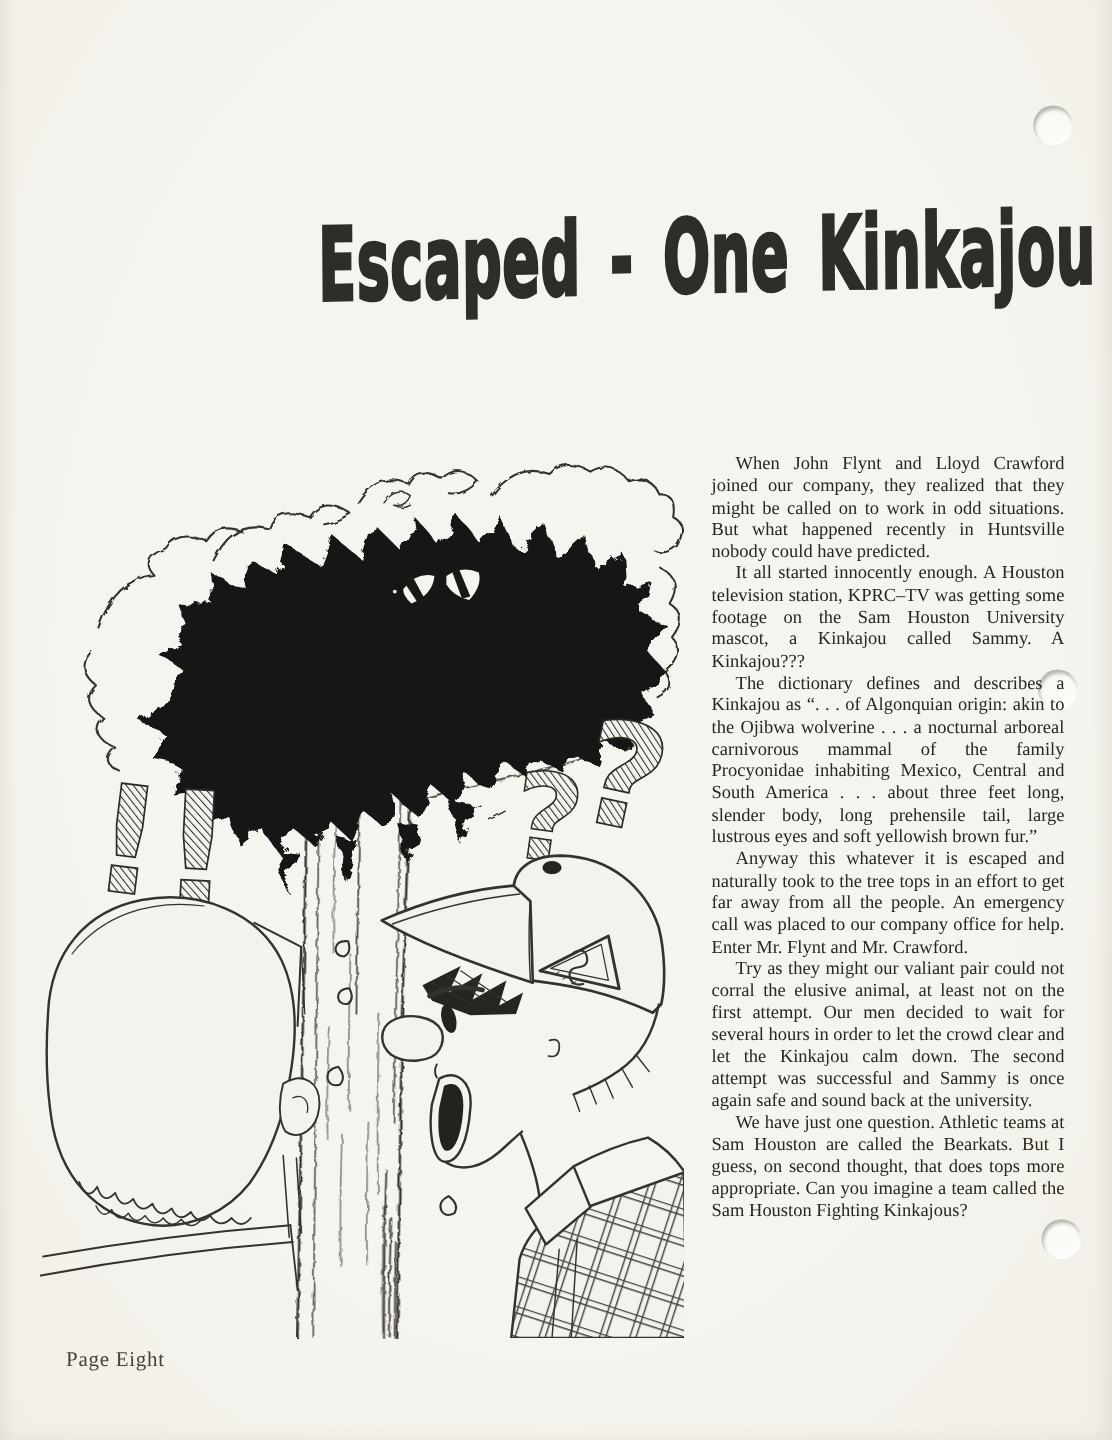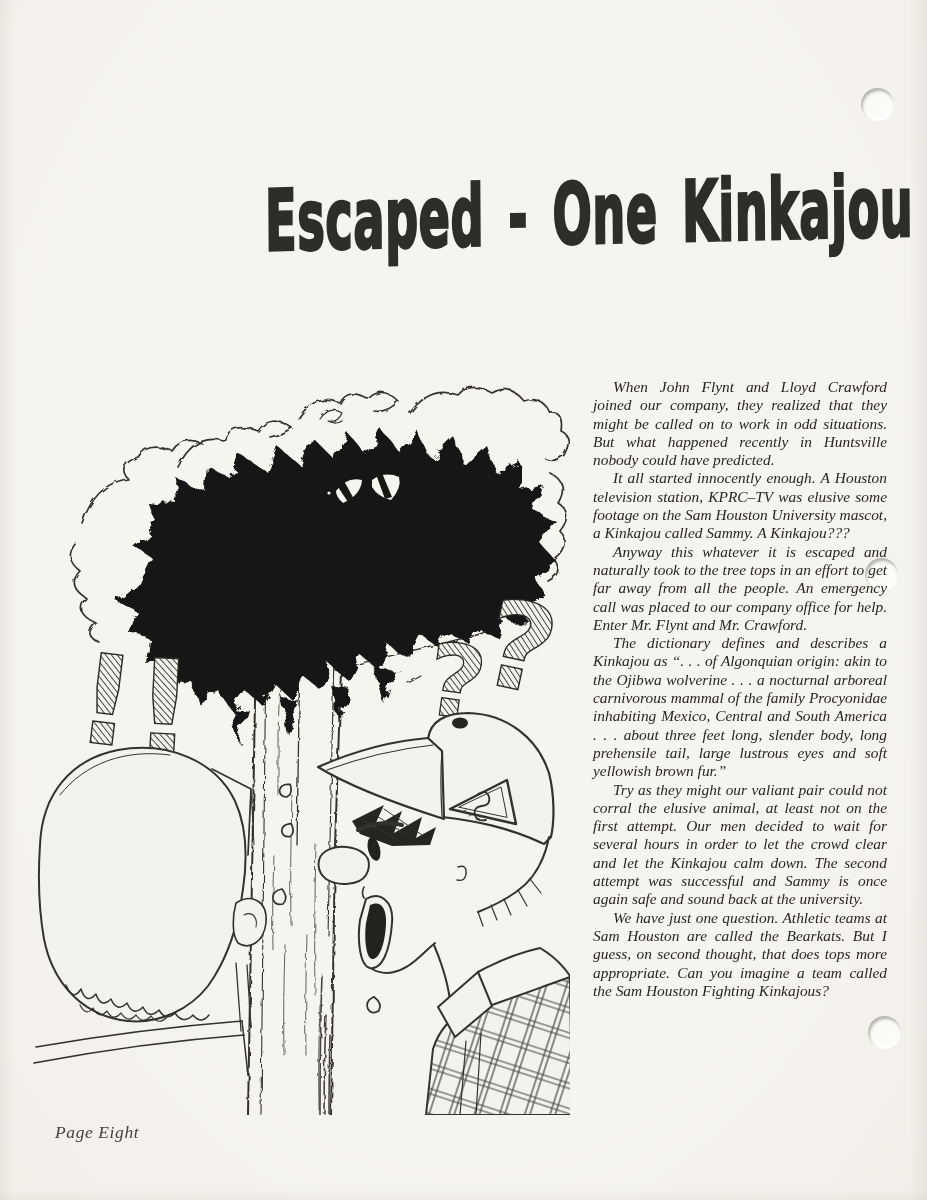--- a/index.html
+++ b/index.html
@@ -40,24 +40,24 @@
     -webkit-text-stroke:3px #2f2d29;
   }
   .illustration{position:absolute;left:30px;top:375px;width:540px;height:740px;}
   .sk{fill:none;stroke:#34322c;stroke-width:1.7;stroke-linecap:round;stroke-linejoin:round;}
   .pf{fill:#f4f2ec;}
   .article{
     position:absolute;left:593px;top:378px;width:294px;
     font-size:15.4px;line-height:18.3px;color:#28261f;
     text-align:justify;hyphens:auto;-webkit-hyphens:auto;
   }
-  .article p{margin:0;text-indent:20px;font-style:italic;}
+  .article p{margin:0;text-indent:20px;}
   .footer{
     position:absolute;left:55px;top:1122px;
-    font-style:italic;font-size:17.5px;letter-spacing:.6px;color:#45433c;
+    font-size:17.5px;letter-spacing:.6px;color:#45433c;
   }
 </style>
 </head>
 <body>
 
 <div class="page">
 
   <div class="hole h1"></div>
   <div class="hole h2"></div>
   <div class="hole h3"></div>
@@ -187,22 +187,22 @@
         <path class="pf" d="M258,408 q6,8 1,13 q-7,2 -9,-4 q-1,-7 8,-9 Z" transform="rotate(20 255 415)"></path>
         <path class="pf" d="M260,448 q6,8 1,13 q-7,2 -9,-4 q-1,-7 8,-9 Z" transform="rotate(10 257 455)"></path>
         <path class="pf" d="M252,514 q7,9 1,15 q-8,2 -10,-5 q-1,-8 9,-10 Z"></path>
         <path class="pf" d="M346,622 q7,9 1,15 q-8,2 -10,-5 q-1,-8 9,-10 Z" transform="rotate(-15 344 630)"></path>
       </g>
     </svg>
   </div>
 
   <div class="article">
     <p>When John Flynt and Lloyd Crawford joined our company, they realized that they might be called on to work in odd situations. But what happened recently in Huntsville nobody could have predicted.</p>
-    <p>It all started innocently enough. A Houston television station, KPRC–TV was elusive some footage on the Sam Houston University mascot, a Kinkajou called Sammy. A Kinkajou???</p>
+    <p>It all started innocently enough. A Houston television station, KPRC–TV was getting some footage on the Sam Houston University mascot, a Kinkajou called Sammy. A Kinkajou???</p>
+    <p>The dictionary defines and describes a Kinkajou as “. . . of Algonquian origin: akin to the Ojibwa wolverine . . . a nocturnal arboreal carnivorous mammal of the family Procyonidae inhabiting Mexico, Central and South America . . . about three feet long, slender body, long prehensile tail, large lustrous eyes and soft yellowish brown fur.”</p>
     <p>Anyway this whatever it is escaped and naturally took to the tree tops in an effort to get far away from all the people. An emergency call was placed to our company office for help. Enter Mr. Flynt and Mr. Crawford.</p>
-    <p>The dictionary defines and describes a Kinkajou as “. . . of Algonquian origin: akin to the Ojibwa wolverine . . . a nocturnal arboreal carnivorous mammal of the family Procyonidae inhabiting Mexico, Central and South America . . . about three feet long, slender body, long prehensile tail, large lustrous eyes and soft yellowish brown fur.”</p>
     <p>Try as they might our valiant pair could not corral the elusive animal, at least not on the first attempt. Our men decided to wait for several hours in order to let the crowd clear and let the Kinkajou calm down. The second attempt was successful and Sammy is once again safe and sound back at the university.</p>
     <p>We have just one question. Athletic teams at Sam Houston are called the Bearkats. But I guess, on second thought, that does tops more appropriate. Can you imagine a team called the Sam Houston Fighting Kinkajous?</p>
   </div>
 
   <div class="footer">Page Eight</div>
 
 </div>
 
 </body></html>

